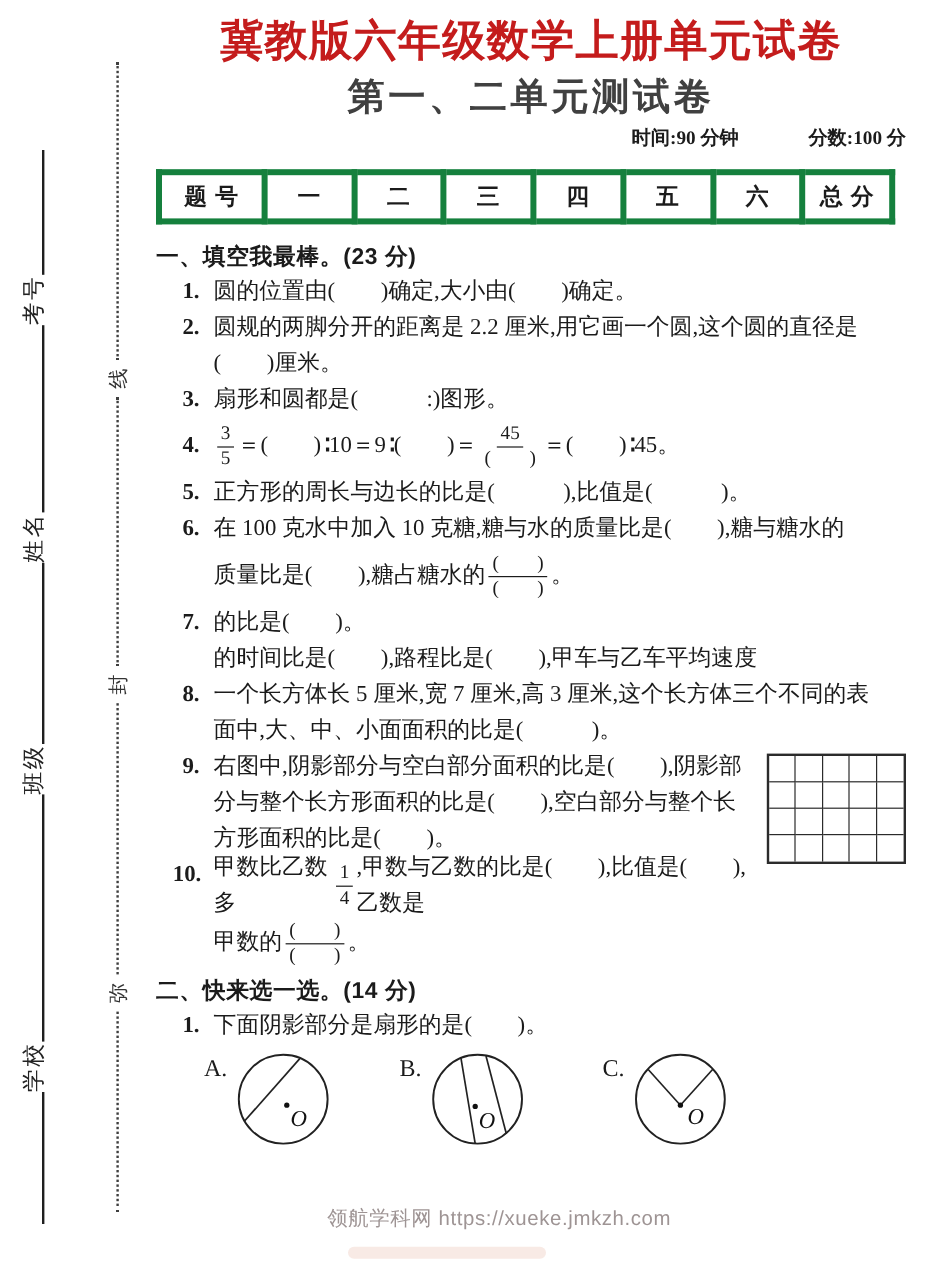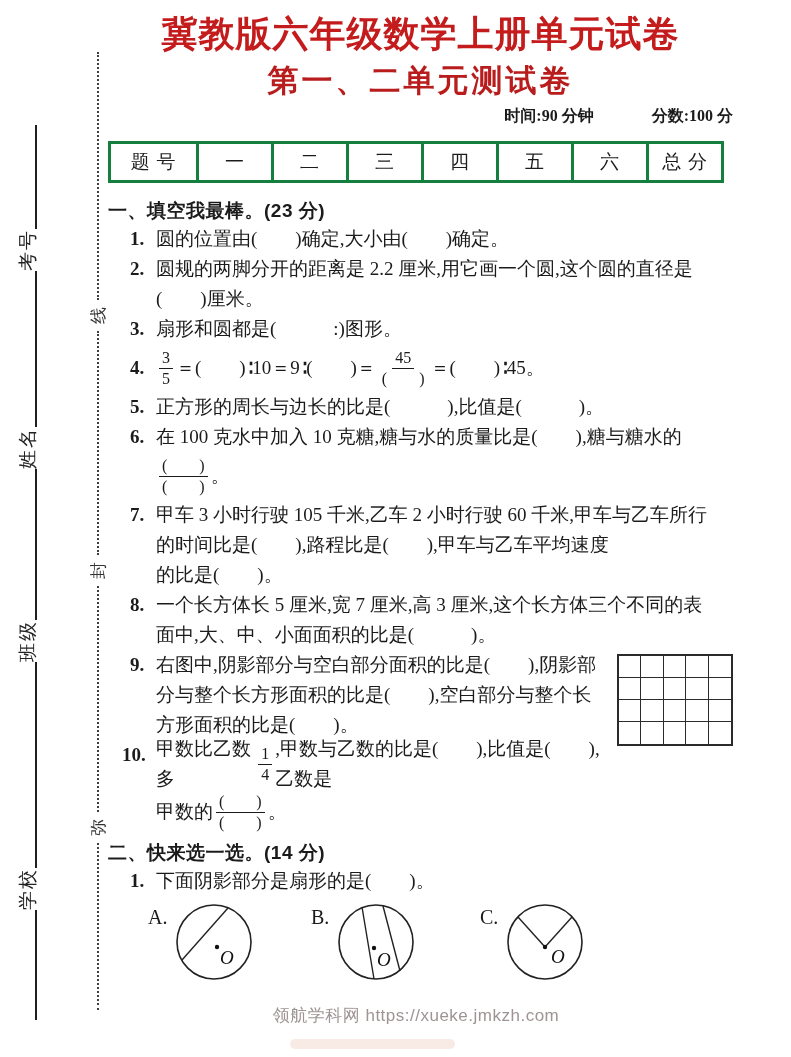--- a/index.html
+++ b/index.html
@@ -18,33 +18,33 @@
   .nl1{width:110px;} .nl2{width:206px;} .nl3{width:151px;} .nl4{width:156px;} .nl5{flex:1;}
   .seal-strip{
     position:absolute;top:52px;left:86px;width:958px;height:24px;
     transform-origin:0 0;transform:rotate(-90deg) translateX(-958px);
     display:flex;align-items:center;color:#333;
   }
   .dseg{height:0;border-top:2px dotted #3f3f3f;align-self:center;}
   .ds1{width:167px;} .ds2{width:226px;} .ds3{width:224px;} .ds4{flex:1;}
   .schar{font-size:17px;padding:0 7px;white-space:nowrap;}
   
-  .content{position:absolute;left:108px;top:0;width:625px;}
+  .content{position:absolute;left:130px;top:0;width:625px;}
   .main-title{
     margin:12px 0 0 0;text-align:center;font-family:"Liberation Sans","DejaVu Sans",sans-serif;
     font-size:36px;font-weight:900;letter-spacing:1px;color:#c41c1c;line-height:44px;
   }
   .subtitle{
     margin:6px 0 0 0;text-align:center;font-size:31px;font-weight:900;
-    letter-spacing:3px;line-height:38px;color:#b91c1c;
+    letter-spacing:3px;line-height:38px;color:#404040;
   }
   .meta{display:flex;justify-content:flex-end;gap:58px;font-size:16px;font-weight:bold;margin-top:5px;line-height:21px;}
   
   table.score{border-collapse:collapse;width:616px;margin-top:15px;table-layout:fixed;border:2px solid #262626;}
-  table.score td{border:3px solid #15803d;text-align:center;font-size:19px;letter-spacing:1px;padding:0;}
+  table.score td{border:5px solid #15803d;text-align:center;font-size:19px;letter-spacing:1px;padding:0;font-weight:bold;}
   table.score tr.r1 td{height:36px;} table.score tr.r2 td{height:34px;}
   
   .sh{font-family:"Liberation Sans","DejaVu Sans",sans-serif;font-weight:bold;font-size:19px;line-height:26px;margin-top:15px;letter-spacing:0.5px;}
   .sh2{margin-top:4px;}
   .q{position:relative;padding-left:48px;line-height:30px;font-size:19px;}
   .qn{position:absolute;left:22px;font-weight:bold;}
   .qn10{left:14px;}
   .fline{display:flex;align-items:center;height:48px;}
   .frac{display:inline-flex;flex-direction:column;align-items:center;font-size:16px;line-height:1.25;margin:0 3px;vertical-align:middle;}
   .frac .fn{border-bottom:1.5px solid #1b1b1b;padding:0 3px;text-align:center;}
@@ -162,33 +162,33 @@
 
   <div class="q">
     <span class="qn">5.</span>
     <span>正方形的周长与边长的比是(　　　),比值是(　　　)。</span>
   </div>
 
   <div class="q">
     <span class="qn">6.</span>
     <div>在 100 克水中加入 10 克糖,糖与水的质量比是(　　),糖与糖水的</div>
     <div class="fline">
+      <span>质量比是(　　),糖占糖水的</span>
       <span class="frac">
         <span class="fn">(　　)</span>
         <span class="fd">(　　)</span>
       </span>
       <span>。</span>
     </div>
   </div>
 
   <div class="q">
     <span class="qn">7.</span>
-    <div>甲车 3 小时行驶 105 千米,乙车 2 小时行驶 60 千米,甲车与乙车所行</div>
+    <div>的比是(　　)。</div>
     <div>的时间比是(　　),路程比是(　　),甲车与乙车平均速度</div>
-    <div>的比是(　　)。</div>
   </div>
 
   <div class="q">
     <span class="qn">8.</span>
     <div>一个长方体长 5 厘米,宽 7 厘米,高 3 厘米,这个长方体三个不同的表</div>
     <div>面中,大、中、小面面积的比是(　　　)。</div>
   </div>
 
   <div class="q">
     <span class="qn">9.</span>

